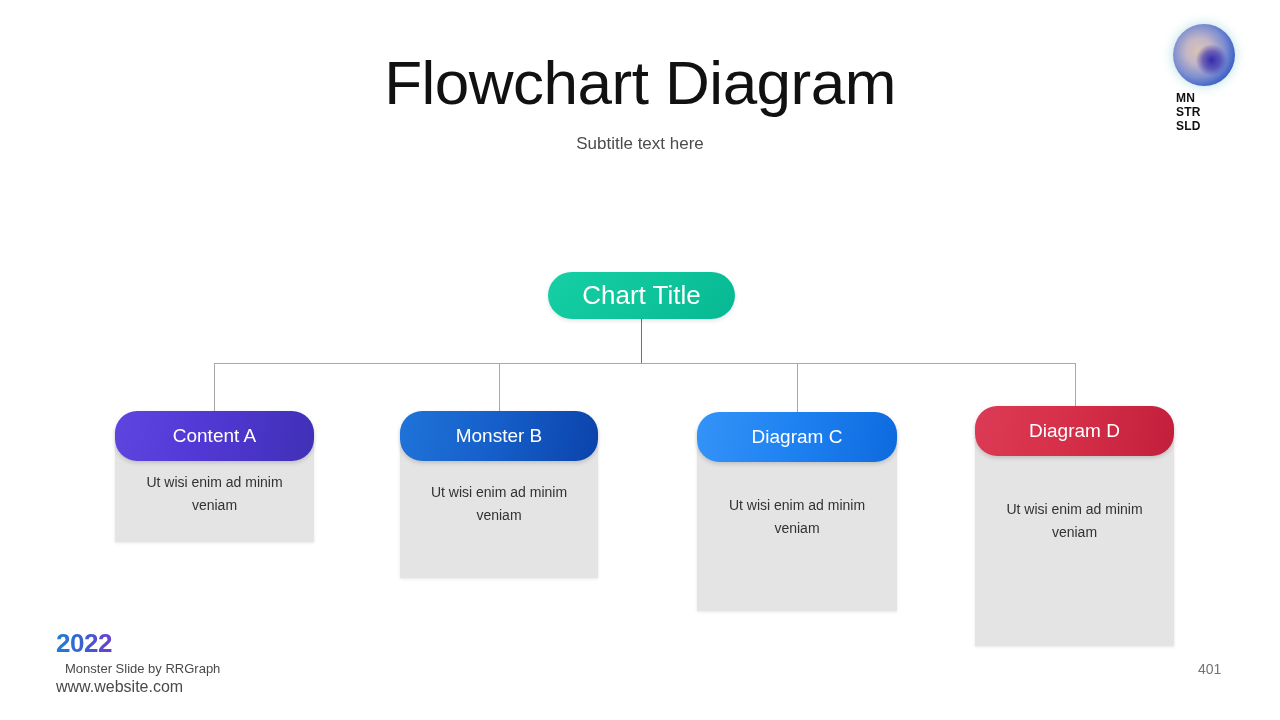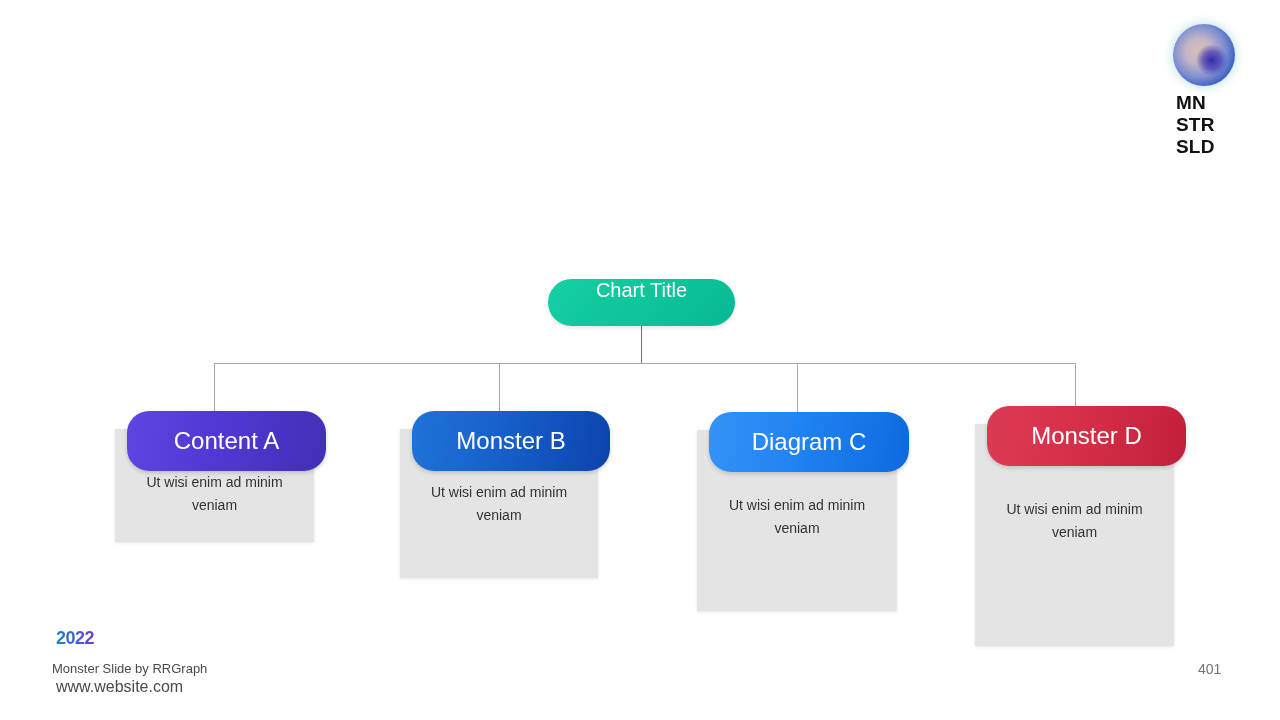--- a/index.html
+++ b/index.html
@@ -26,53 +26,52 @@
   .logo-sphere{
     position:absolute;left:3px;top:0px;width:62px;height:62px;border-radius:50%;
     background:
       radial-gradient(circle at 62% 58%, rgba(40,30,170,0.92) 0%, rgba(40,30,170,0.55) 17%, rgba(40,30,170,0) 30%),
       radial-gradient(circle at 42% 44%, #d9c3b4 0%, #c3b6c6 26%, #7f8fd0 52%, #3f63c8 72%, #2a4fb8 85%, #1d3fa8 100%),
       radial-gradient(circle at 50% 50%, #3f6fd8 70%, #2fa8c8 88%, #49d6b8 100%);
     box-shadow:0 0 10px 2px rgba(80,180,190,0.30);
   }
   .logo-text{
     position:absolute;left:6px;top:68px;
-    font-size:19px;font-weight:700;color:#111111;line-height:1.16;
+    font-size:12px;font-weight:700;color:#111111;line-height:1.16;
     letter-spacing:0.2px;
   }
 
   
   .conn{position:absolute;background:#9a9a9a;}
   .conn-v-root{left:641px;top:318px;width:1px;height:45px;background:#6f6f6f;}
   .conn-h{left:214px;top:363px;width:862px;height:1px;background:#a8a8a8;}
   .conn-drop{width:1px;background:#a8a8a8;top:363px;height:49px;}
 
   
   .root-node{
     position:absolute;left:548px;top:272px;width:187px;height:47px;
     border-radius:24px;
     background:linear-gradient(135deg,#16cfa4 0%,#0ec49a 55%,#06b894 100%);
-    color:#ffffff;font-size:20px;
-    display:flex;justify-content:center;
+    color:#ffffff;font-size:26px;
+    display:flex;align-items:center;justify-content:center;
     box-shadow:0 2px 4px rgba(0,0,0,0.10);
-    margin-top:7px;
   }
 
   
   .card{position:absolute;}
   .card-body{
     position:absolute;left:0;right:0;
     background:#e4e4e4;
     box-shadow:0 1px 3px rgba(0,0,0,0.10);
   }
   .card-pill{
-    position:absolute;left:12px;top:0;height:60px;
+    position:absolute;left:0;top:0;height:50px;
     border-radius:22px;
     display:flex;align-items:center;justify-content:center;
-    color:#ffffff;font-size:24px;
+    color:#ffffff;font-size:19px;
     box-shadow:0 2px 4px rgba(0,0,0,0.16);
   }
   .card-text{
     position:absolute;left:10px;right:10px;
     text-align:center;font-size:14px;color:#323232;line-height:1.62;
   }
 
   
   #card-a{left:115px;top:411px;width:199px;}
   #card-a .card-body{top:18px;height:113px;}
@@ -93,34 +92,36 @@
 
   
   #card-d{left:975px;top:406px;width:199px;}
   #card-d .card-body{top:18px;height:222px;}
   #card-d .card-pill{width:199px;background:linear-gradient(100deg,#dc3b55 0%,#d62f49 45%,#c21f3c 100%);}
   #card-d .card-text{top:92px;}
 
   
   .footer-year{
     position:absolute;left:56px;top:628px;
-    font-size:18px;font-weight:700;letter-spacing:-0.5px;
+    font-size:26px;font-weight:700;letter-spacing:-0.5px;
     background:linear-gradient(90deg,#1f7fd4 0%,#3a5fd0 48%,#6b3fcf 100%);
     -webkit-background-clip:text;background-clip:text;
     -webkit-text-fill-color:transparent;color:#3a5fd0;
   }
-  .footer-line1{position:absolute;left:52px;top:661px;font-size:13px;color:#4a4a4a;}
+  .footer-line1{position:absolute;left:65px;top:661px;font-size:13px;color:#4a4a4a;}
   .footer-line2{position:absolute;left:56px;top:678px;font-size:16px;color:#4a4a4a;}
   .page-num{position:absolute;left:1198px;top:661px;font-size:14px;color:#737373;}
 </style>
 </head>
 <body>
 
 <div class="slide">
 
+  <div class="title">Flowchart Diagram</div>
+  <div class="subtitle">Subtitle text here</div>
 
   <div class="logo">
     <div class="logo-sphere"></div>
     <div class="logo-text">
       <div>MN</div>
       <div>STR</div>
       <div>SLD</div>
     </div>
   </div>
 
@@ -156,21 +157,21 @@
     <div class="card-text">Ut wisi enim ad minim veniam</div>
     <div class="card-pill">
       <span>Diagram C</span>
     </div>
   </div>
 
   <div class="card" id="card-d">
     <div class="card-body"></div>
     <div class="card-text">Ut wisi enim ad minim veniam</div>
     <div class="card-pill">
-      <span>Monster D</span>
+      <span>Diagram D</span>
     </div>
   </div>
 
   <div class="footer-year">2022</div>
   <div class="footer-line1">Monster Slide  by RRGraph</div>
   <div class="footer-line2">www.website.com</div>
   <div class="page-num">401</div>
 
 </div>
 

